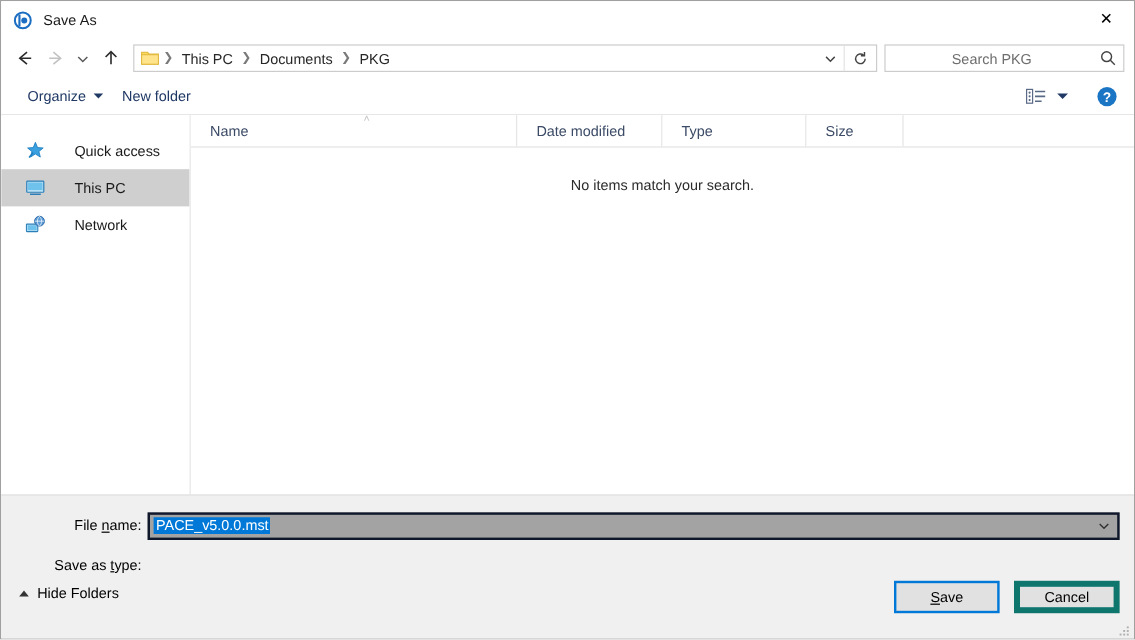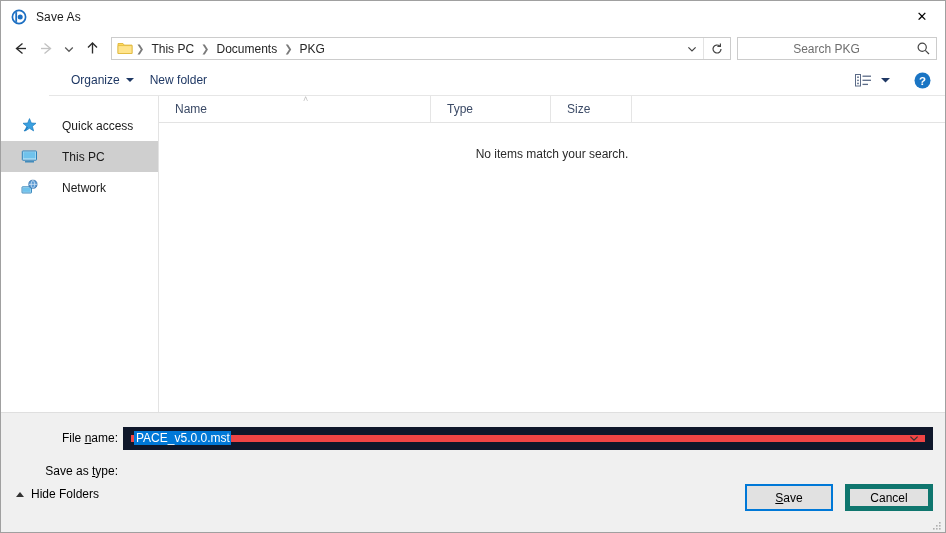--- a/index.html
+++ b/index.html
@@ -168,21 +168,20 @@
   
   .toolbar {
     height: 31px;
     min-height: 31px;
     display: flex;
     align-items: center;
     background: #ffffff;
     border-bottom: 1px solid #e6e6e6;
     padding: 0 8px 0 14px;
     box-sizing: border-box;
-    margin-left: 48px;
   }
   .tb-item {
     font-size: 12px;
     color: #1f3864;
     padding: 4px 8px;
     white-space: nowrap;
     display: flex;
     align-items: center;
     gap: 6px;
   }
@@ -326,22 +325,22 @@
   .fcombo {
     flex: 1 1 auto;
     height: 23px;
     margin-right: 12px;
     display: flex;
     align-items: center;
     box-sizing: border-box;
     min-width: 0;
   }
   .fcombo.filename {
-    border: 8px solid #0f172a;
-    background: #ef4444;
+    border: 2px solid #0f172a;
+    background: #a3a3a3;
   }
   .fcombo.savetype {
     border: 1px solid #cccccc;
     background: #e0e0e0;
   }
   .fvalue {
     flex: 1 1 auto;
     font-size: 12px;
     padding-left: 3px;
     white-space: nowrap;
@@ -563,20 +562,21 @@
             <path d="M7.9 5.3 H15.9 M11.9 1.3 C9.6 3.2 9.6 7.5 11.9 9.4 C14.2 7.5 14.2 3.2 11.9 1.3" fill="none" stroke="#e8f2fb" stroke-width="0.7"></path>
           </svg>
         </span>
         <span>Network</span>
       </div>
     </div>
 
     <div class="listpane">
       <div class="colheader">
         <div class="col col-name">Name</div>
+        <div class="col col-date">Date modified</div>
         <div class="col col-type">Type</div>
         <div class="col col-size">Size</div>
         <div class="col col-pad"></div>
         <div class="sort-caret">˄</div>
       </div>
       <div class="emptymsg">No items match your search.</div>
     </div>
   </div>
 
   <div class="footer">

